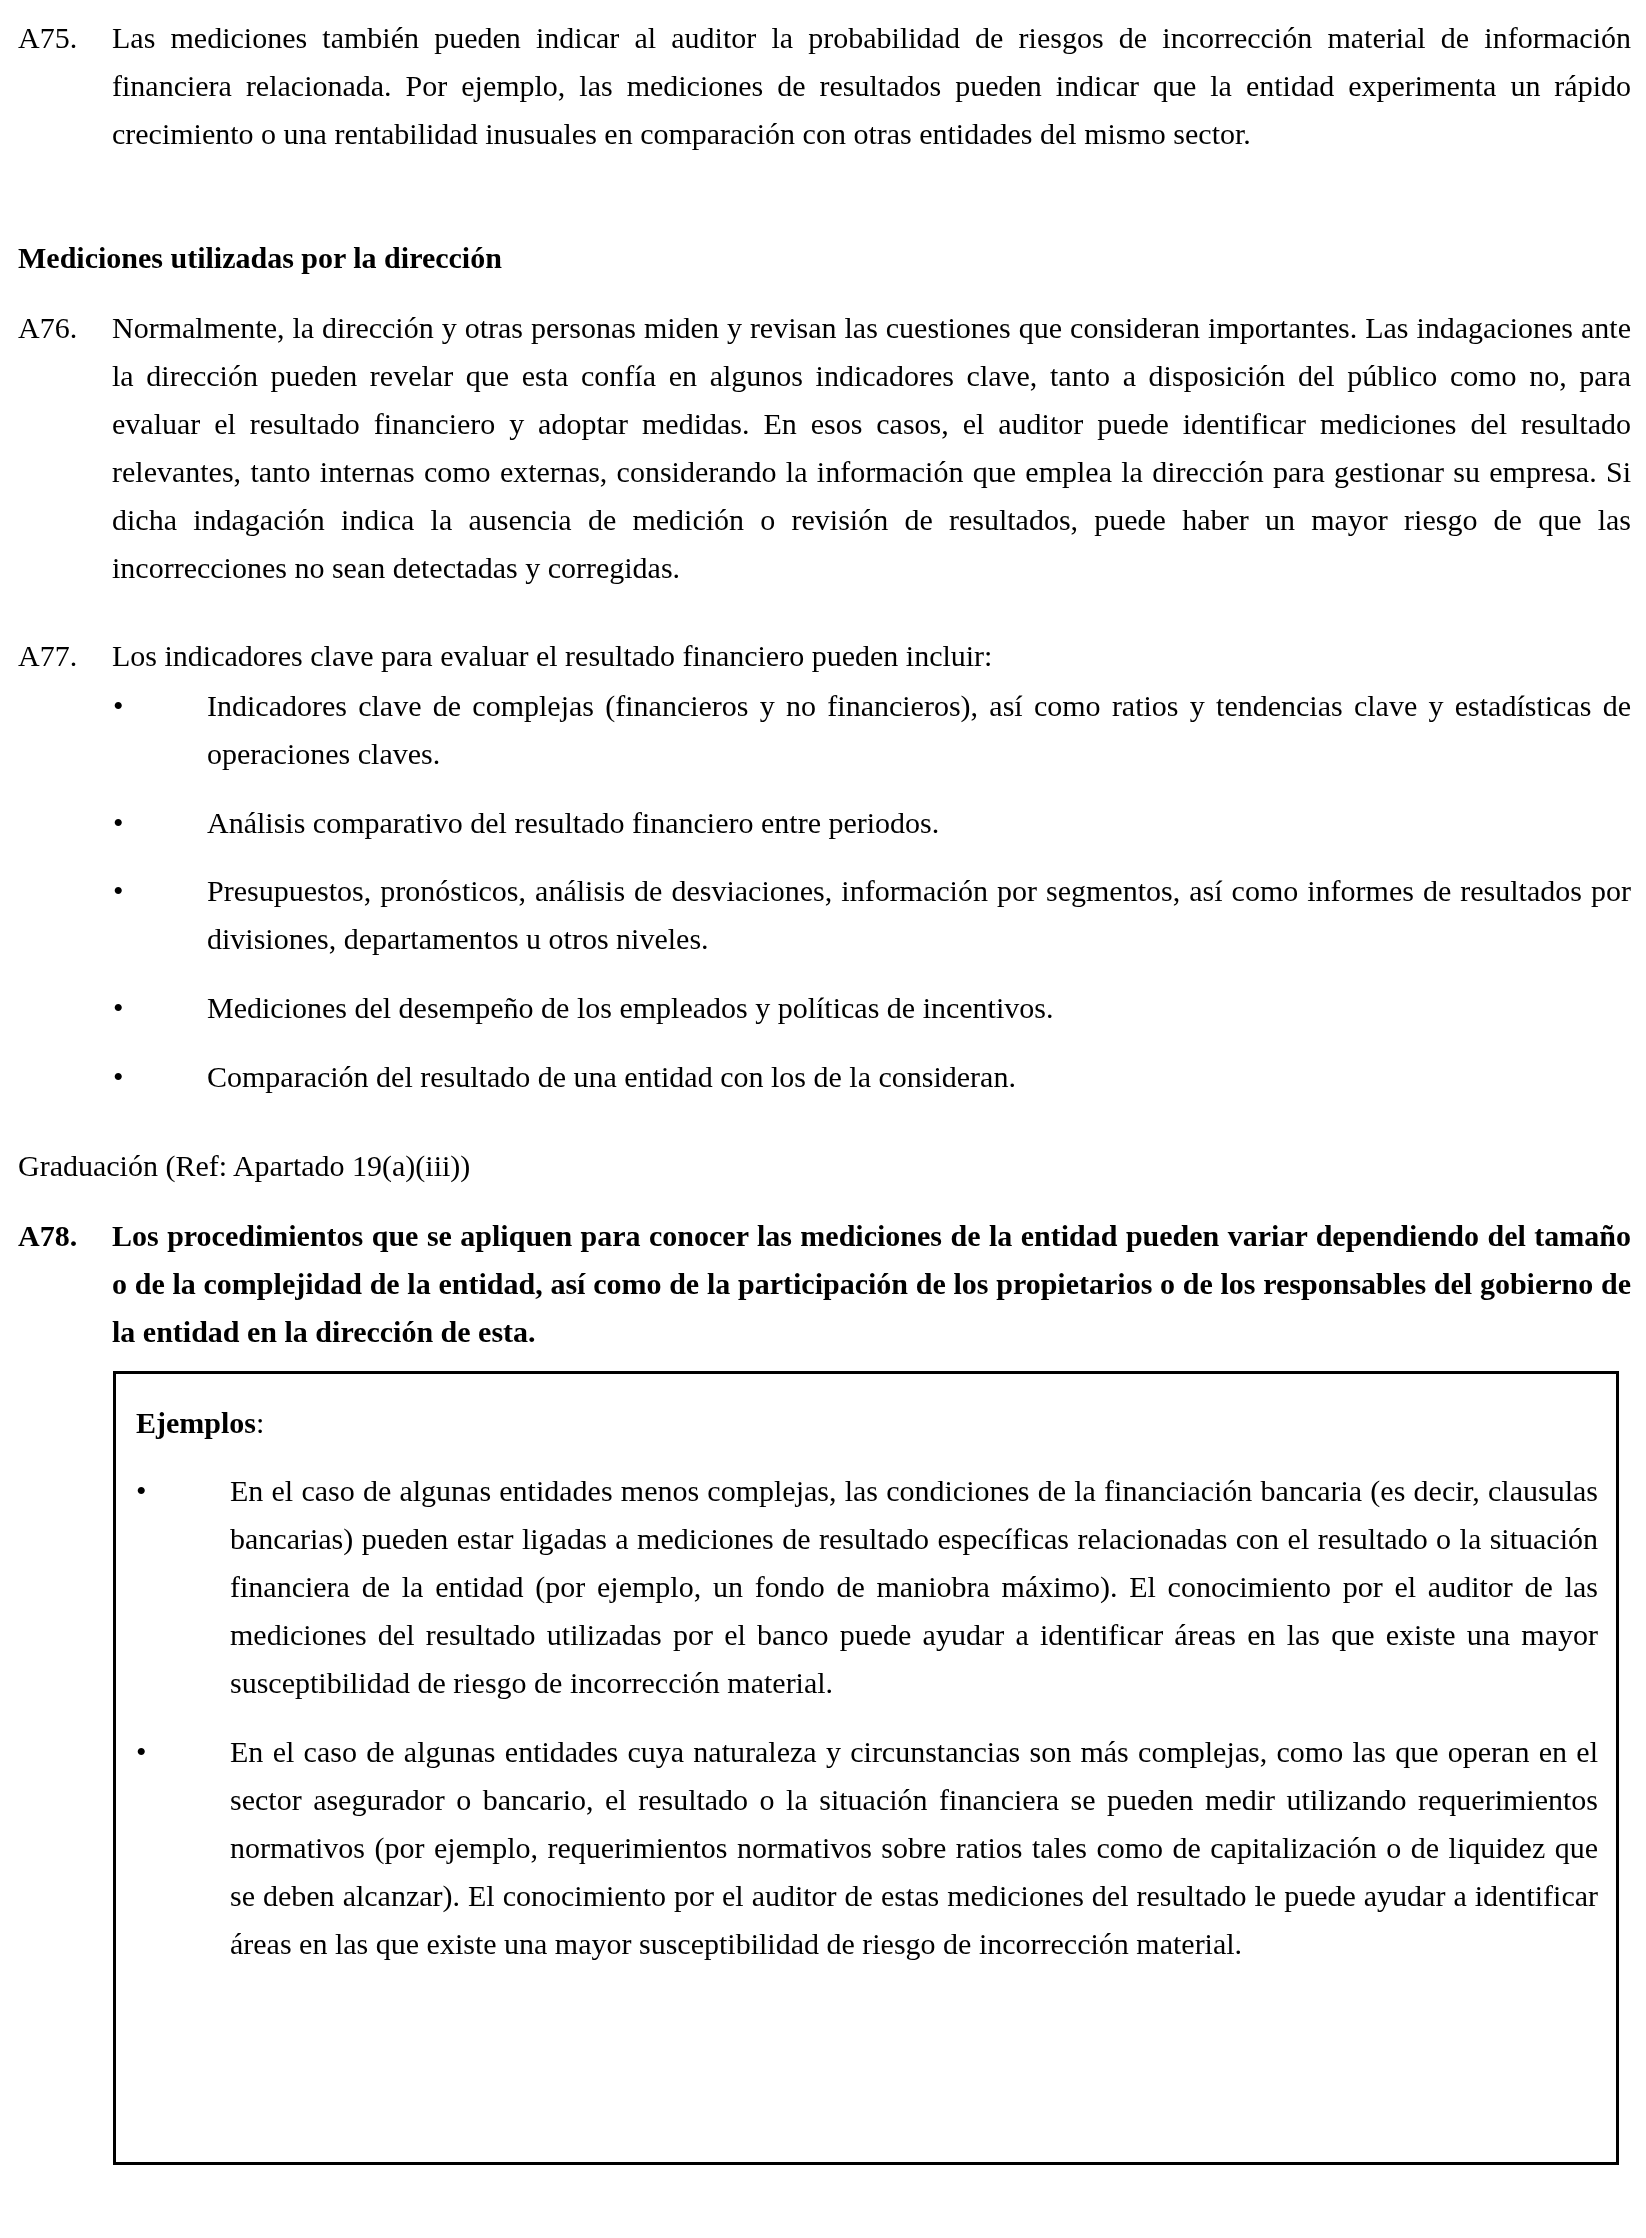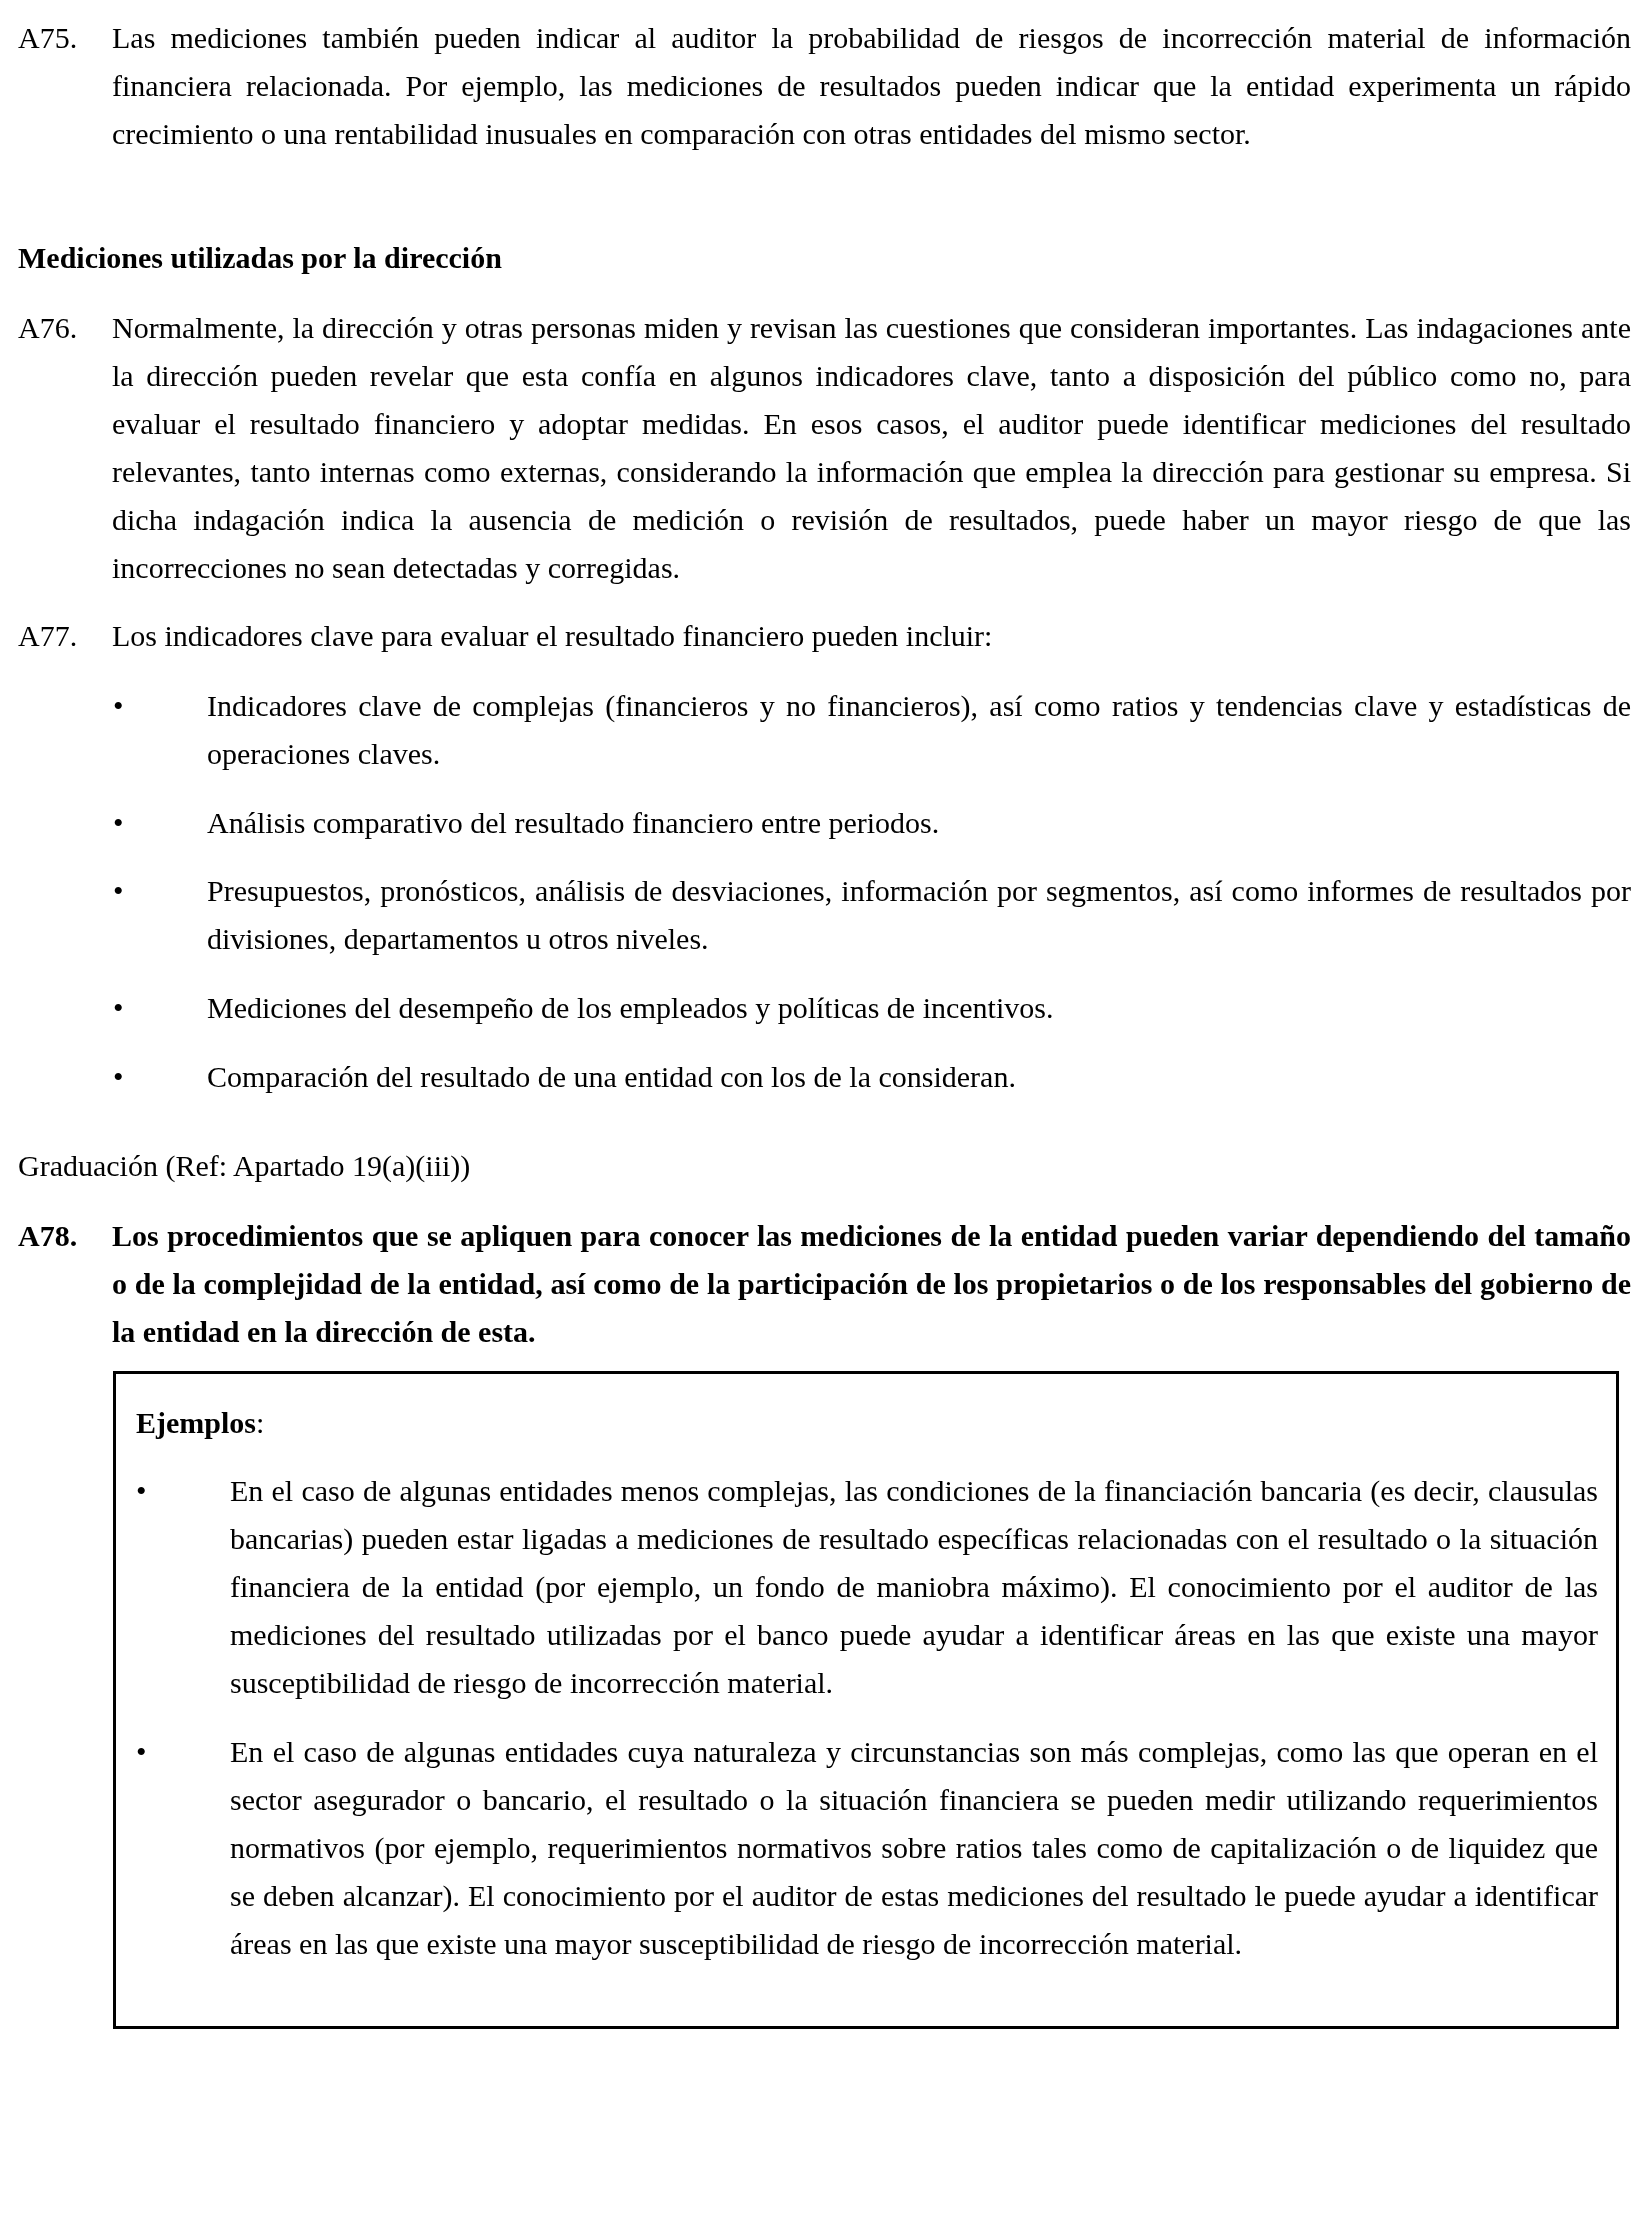--- a/index.html
+++ b/index.html
@@ -6,42 +6,42 @@
   body { width: 1646px; height: 2239px; position: relative; overflow: hidden;
          font-family: "Liberation Serif", serif; color: #000; font-size: 30px; }
   .para { position: absolute; left: 18px; right: 15px; line-height: 48px; }
   .para .num { position: absolute; left: 0; top: 0; }
   .para .body { margin-left: 94px; text-align: justify; }
   .heading { position: absolute; left: 18px; line-height: 48px; }
   .bullets { position: absolute; left: 113px; right: 15px; }
   .bullet { position: relative; line-height: 48px; }
   .bullet .dot { position: absolute; left: 0; top: 0; }
   .bullet .txt { margin-left: 94px; text-align: justify; }
-  .box { position: absolute; left: 113px; top: 1371px; width: 1506px; height: 658px;
+  .box { position: absolute; left: 113px; top: 1371px; width: 1506px; height: 794px;
          border: 3.3px solid #000; box-sizing: border-box; }
   .box .title { position: absolute; left: 20px; top: 25px; line-height: 48px; }
   .box .title b { font-weight: bold; }
   .box .bl { position: absolute; left: 20px; right: 18px; }
 </style>
 </head>
 <body>
 
 <div class="para" style="top:1.7px;margin-top:12px;">
   <span class="num">A75.</span>
   <div class="body">Las mediciones también pueden indicar al auditor la probabilidad de riesgos de incorrección material de información financiera relacionada. Por ejemplo, las mediciones de resultados pueden indicar que la entidad experimenta un rápido crecimiento o una rentabilidad inusuales en comparación con otras entidades del mismo sector.</div>
 </div>
 
 <div class="heading" style="top:234px;font-weight:bold;">Mediciones utilizadas por la dirección</div>
 
 <div class="para" style="top:304px;">
   <span class="num">A76.</span>
   <div class="body">Normalmente, la dirección y otras personas miden y revisan las cuestiones que consideran importantes. Las indagaciones ante la dirección pueden revelar que esta confía en algunos indicadores clave, tanto a disposición del público como no, para evaluar el resultado financiero y adoptar medidas. En esos casos, el auditor puede identificar mediciones del resultado relevantes, tanto internas como externas, considerando la información que emplea la dirección para gestionar su empresa. Si dicha indagación indica la ausencia de medición o revisión de resultados, puede haber un mayor riesgo de que las incorrecciones no sean detectadas y corregidas.</div>
 </div>
 
-<div class="para" style="top:612px;">
+<div class="para" style="top:632px;">
   <span class="num">A77.</span>
   <div class="body">Los indicadores clave para evaluar el resultado financiero pueden incluir:</div>
 </div>
 
 <div class="bullets" style="top:682px;">
   <div class="bullet" style="margin-bottom:20.7px;">
     <span class="dot">•</span>
     <div class="txt">Indicadores clave de complejas (financieros y no financieros), así como ratios y tendencias clave y estadísticas de operaciones claves.</div>
   </div>
   <div class="bullet" style="margin-bottom:20.7px;">

